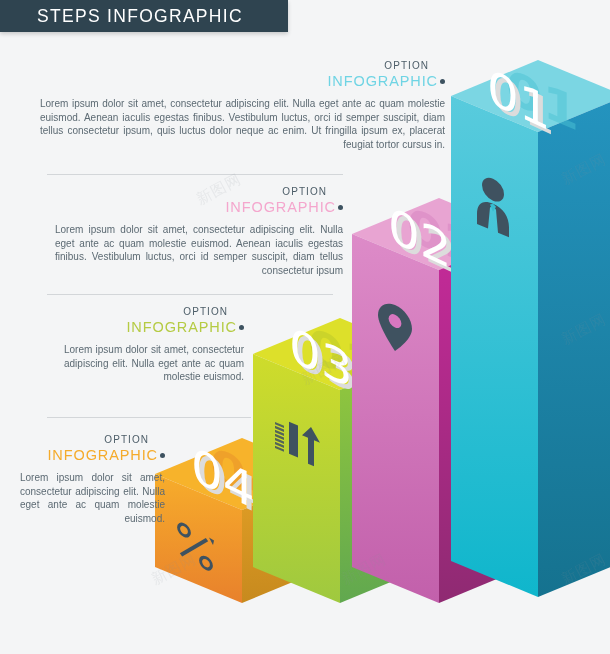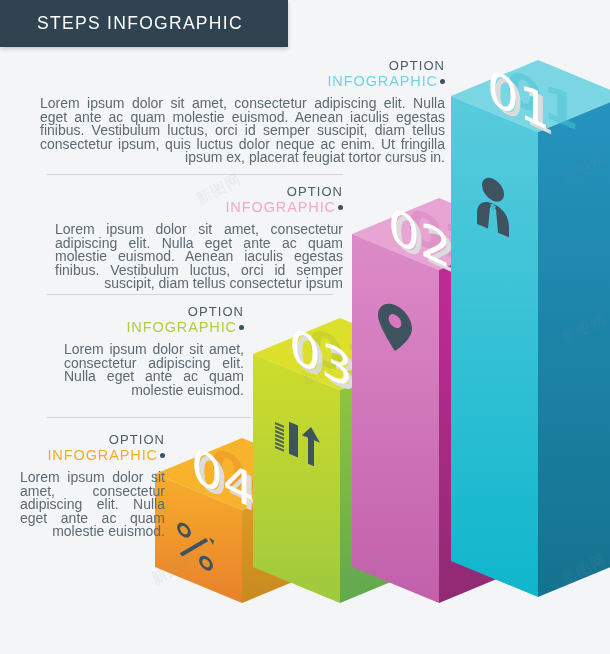--- a/index.html
+++ b/index.html
@@ -7,47 +7,47 @@
     width:610px;height:654px;
     background:#f4f5f6;
     font-family:"Liberation Sans", sans-serif;
     overflow:hidden;
     position:relative;
   }
   #stage{position:absolute;inset:0;width:610px;height:654px;overflow:hidden;}
 
   
   .banner{
-    position:absolute;left:0;top:0;width:288px;height:47px;
+    position:absolute;left:0;top:0;width:288px;height:32px;
     background:#2f4450;
     display:flex;align-items:center;
     box-shadow:0 2px 4px rgba(0,0,0,.18);
   }
   .banner-title{
     color:#fff;font-size:17.5px;letter-spacing:1.3px;
     padding-left:37px;font-weight:400;white-space:nowrap;
   }
 
   
   .block{position:absolute;text-align:right;}
   .divider{position:absolute;height:1px;background:#d3d6d9;}
   .opt-label{
-    font-size:13px;letter-spacing:1.05px;color:#4b5c67;
-    margin:0 0 1px 0;line-height:12px;
+    font-size:10px;letter-spacing:1.05px;color:#4b5c67;
+    margin:0 16px 1px 0;line-height:12px;
   }
   .info-row{
     display:flex;align-items:center;justify-content:flex-end;
     gap:2px;margin-bottom:7px;
   }
   .info-label{
     font-size:14.5px;letter-spacing:.9px;line-height:17px;font-weight:400;
   }
   .dot{width:5px;height:5px;border-radius:50%;background:#3d5260;flex:none;}
   .body-text{
-    font-size:14px;line-height:13.6px;color:#5c6a73;
+    font-size:10px;line-height:13.6px;color:#5c6a73;
     text-align:justify;text-align-last:right;
     -moz-text-align-last:right;
   }
 
   
   .bar{position:absolute;}
   .bar svg{display:block;overflow:visible;}
 
   
   .wm{

